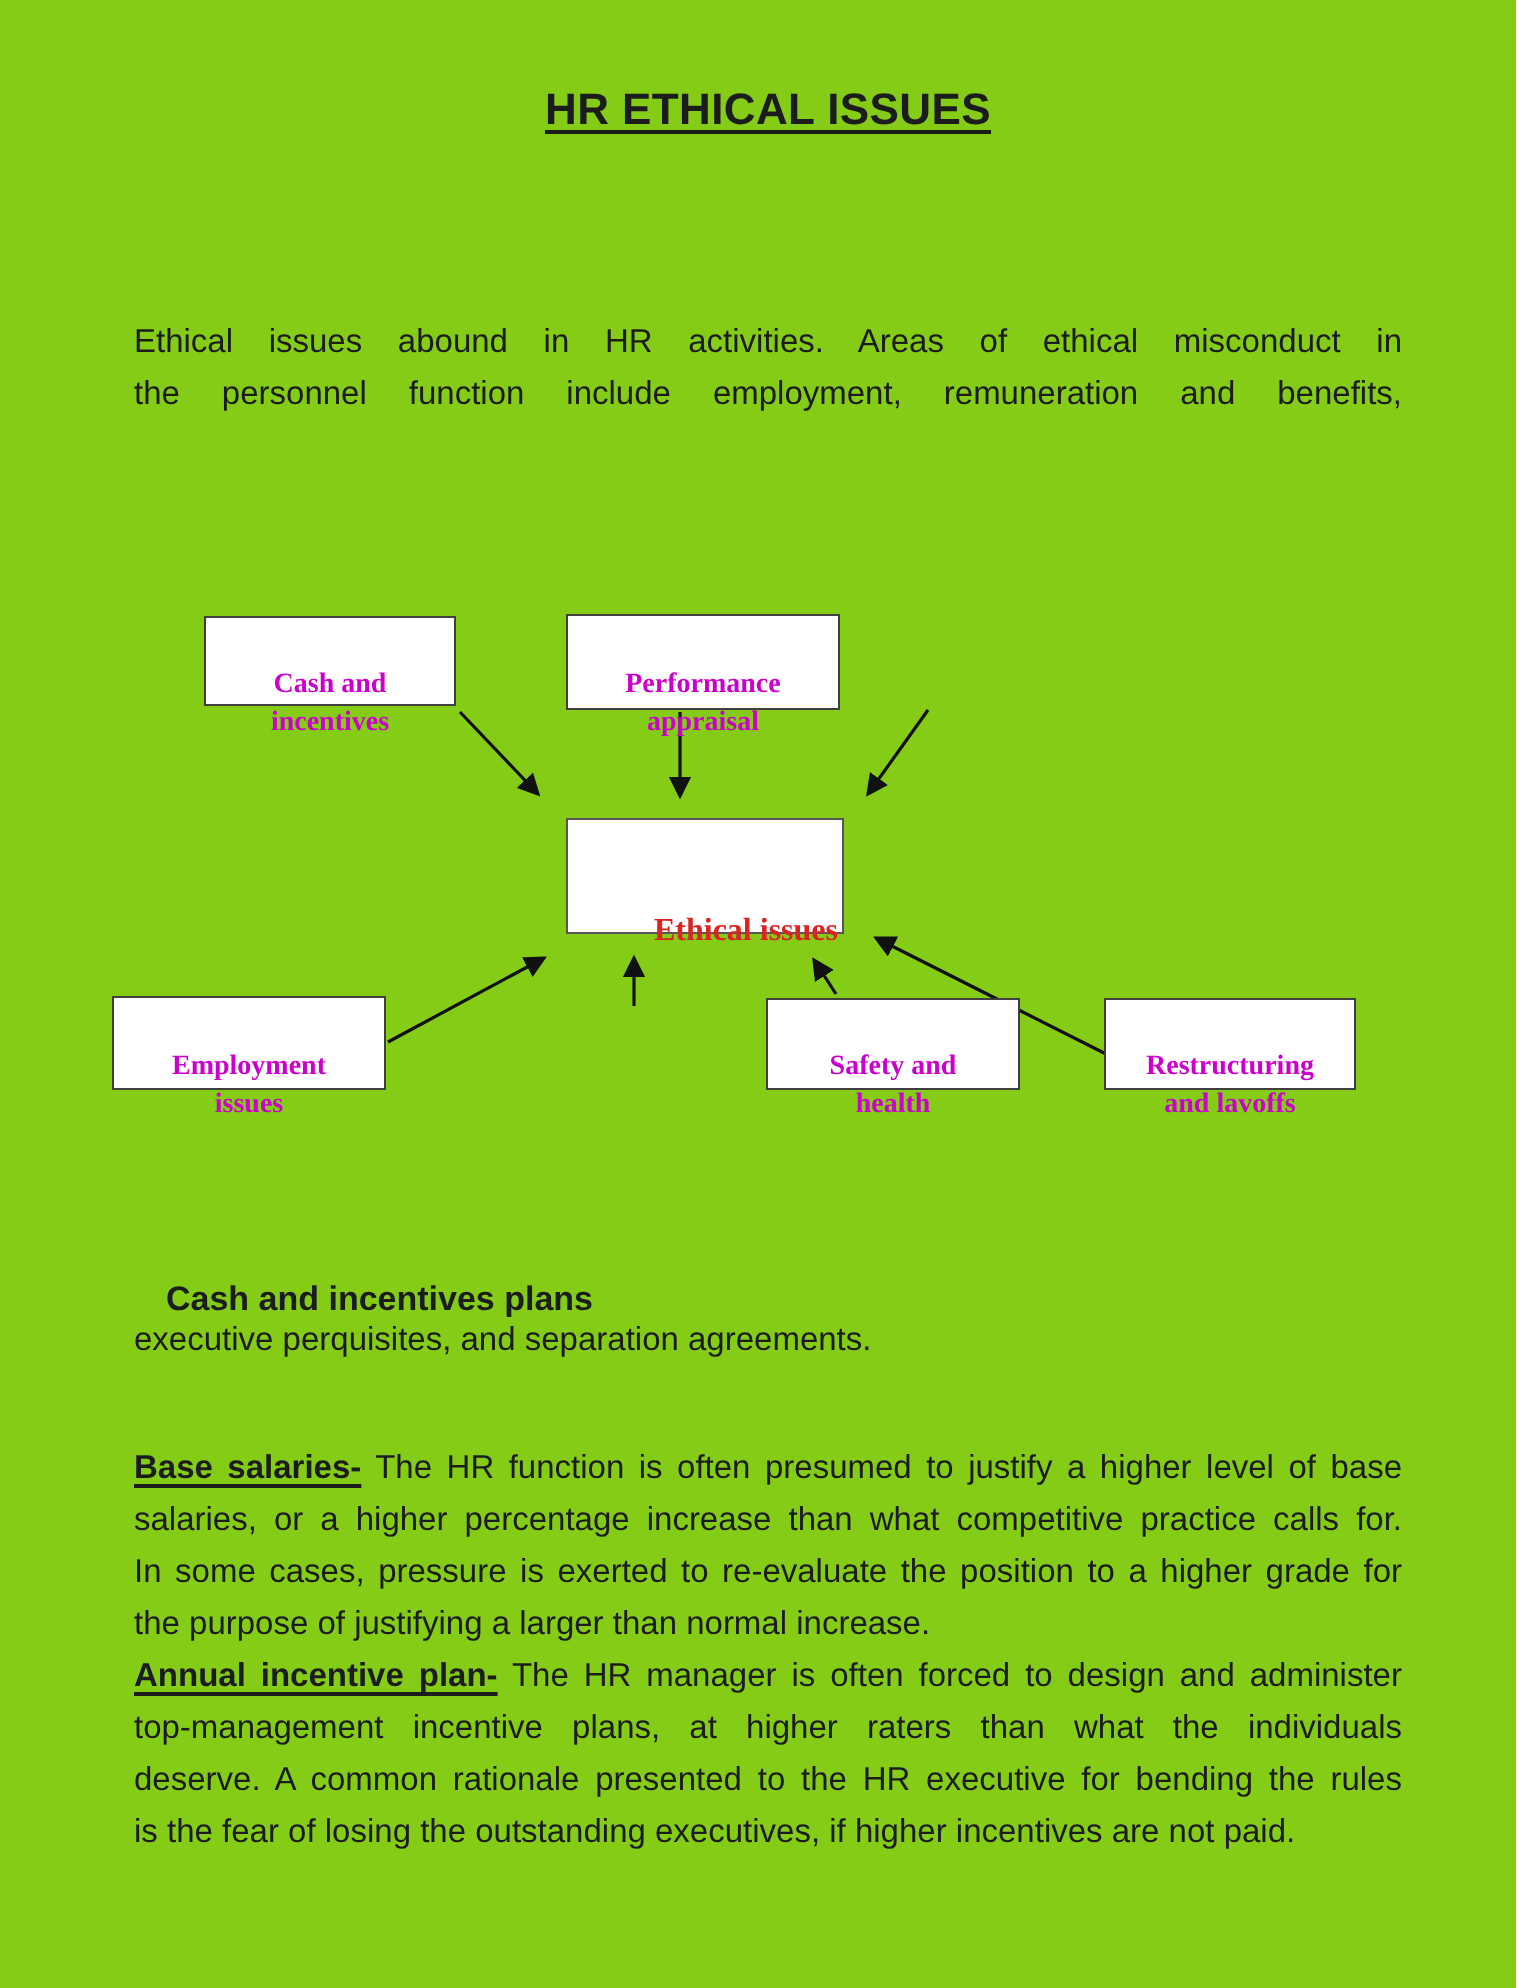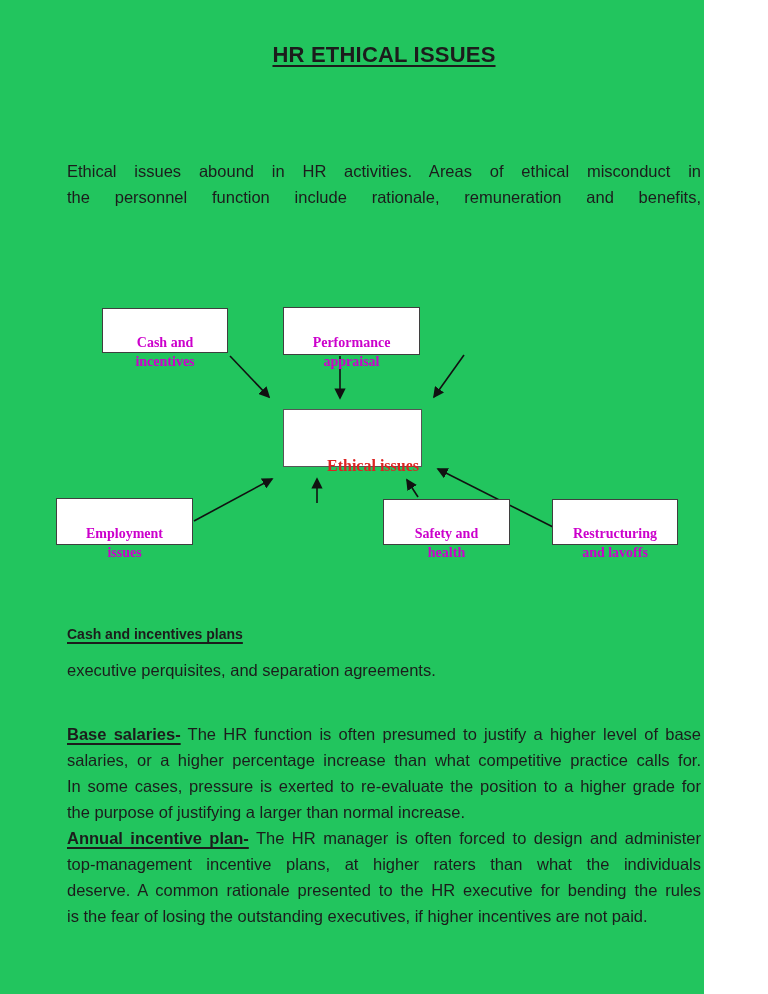--- a/index.html
+++ b/index.html
@@ -1,26 +1,26 @@
 <!DOCTYPE html>
 <html><head>
 <meta charset="utf-8">
 <style>
   html,body{margin:0;padding:0;background:#ffffff;}
-  .page{position:relative;width:704px;height:994px;background:#22c55e;overflow:hidden;
+  .page{position:relative;width:758px;height:994px;background:#84cc16;overflow:hidden;
         font-family:"Liberation Sans",sans-serif;color:#1c1c1c;}
   .title{position:absolute;top:42px;left:0;width:768px;text-align:center;margin:0;
          font-size:22px;line-height:26px;font-weight:bold;letter-spacing:.2px;
          text-decoration:underline;text-decoration-thickness:2px;text-underline-offset:3px;}
   .textblock{position:absolute;left:67px;width:634px;font-size:16.5px;line-height:26px;}
   .jline{text-align:justify;text-align-last:justify;}
   .jline.last{text-align-last:auto;}
   .intro{top:120px;margin-top:38px;}
-  .heading{position:absolute;left:67px;top:621px;margin:0;font-size:14px;line-height:26px;
-           font-weight:bold;text-decoration:underline;text-decoration-thickness:1.5px;text-underline-offset:3px;}
+  .heading{position:absolute;left:67px;top:621px;margin:16px;font-size:17px;line-height:26px;
+           font-weight:bold;text-decoration-thickness:1.5px;text-underline-offset:3px;}
   .para2{top:657px;}
   .para3{top:721px;}
   .para4{top:825px;}
   .lead{font-weight:bold;text-decoration:underline;text-decoration-thickness:1.5px;text-underline-offset:3px;}
   
   .diagram{position:absolute;left:0;top:295px;width:768px;height:280px;}
   .arrows{position:absolute;left:0;top:0;width:768px;height:280px;}
   .node{position:absolute;background:#ffffff;border:1.5px solid #3f3f3f;
         display:flex;align-items:center;justify-content:center;text-align:center;
         font-family:"Liberation Serif",serif;font-weight:bold;font-size:14px;line-height:19px;
@@ -37,21 +37,21 @@
 </style>
 </head>
 <body>
 
 <div class="page">
 
   <h1 class="title">HR ETHICAL ISSUES</h1>
 
   <div class="textblock intro">
     <div class="jline">Ethical issues abound in HR activities. Areas of ethical misconduct in</div>
-    <div class="jline">the personnel function include rationale, remuneration and benefits,</div>
+    <div class="jline">the personnel function include employment, remuneration and benefits,</div>
   </div>
 
   <div class="diagram">
     <svg class="arrows" viewBox="0 295 768 280" width="768" height="280" xmlns="http://www.w3.org/2000/svg">
       <defs>
         <marker id="ah" viewBox="0 0 10 10" refX="8.5" refY="5" markerWidth="7" markerHeight="7" orient="auto">
           <path d="M0,0 L10,5 L0,10 Z" fill="#111111"></path>
         </marker>
       </defs>
       <g>

